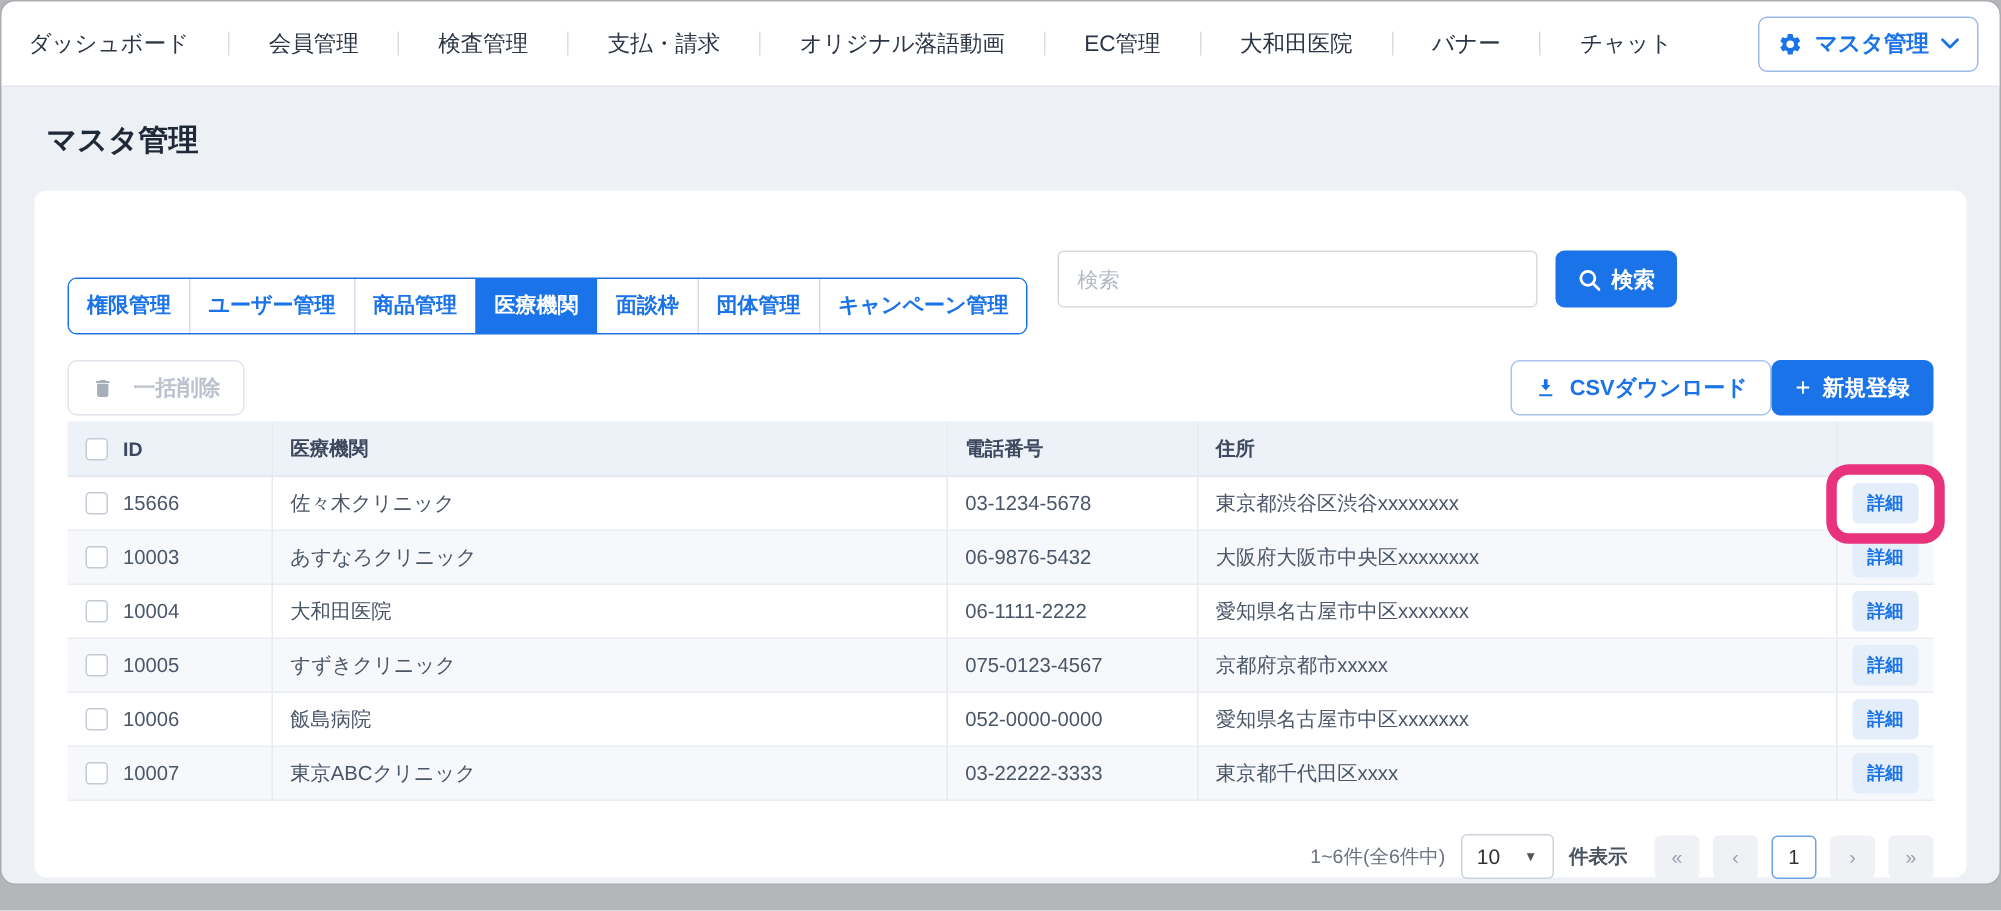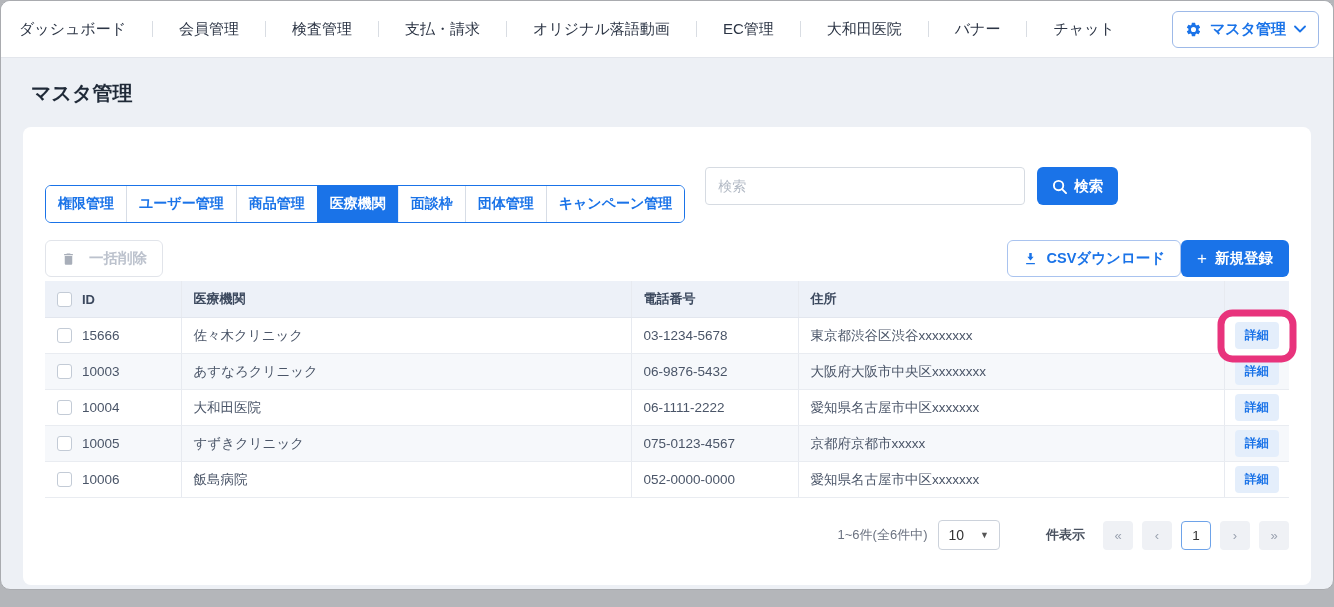--- a/index.html
+++ b/index.html
@@ -130,21 +130,21 @@
   .pager {
     margin-top:22px; display:flex; align-items:center; justify-content:flex-end;
     color:#6b7280; font-size:13px;
   }
   .per-page-select {
     margin:0 10px; display:inline-flex; align-items:center; gap:16px;
     border:1px solid #ccd2db; border-radius:4px; padding:6px 10px;
     font-size:14px; color:#333; cursor:pointer; background:#fff;
   }
   .per-page-select .caret { font-size:9px; color:#555; }
-  .unit-label { color:#4a5260; font-weight:600;margin-left:36px; }
+  .unit-label { color:#4a5260; font-weight:600; }
   .page-btns { display:flex; align-items:center; gap:9px; margin-left:18px; }
   .pg-btn {
     width:30px; height:29px; border:none; border-radius:4px;
     background:#eff1f5; color:#9aa2b0; font-size:13px; cursor:pointer;
     display:grid; place-items:center; font-family:inherit;
   }
   .pg-btn.current {
     background:#fff; border:1px solid #6ea3e9; color:#333; font-size:13.5px;
   }
   .icon-svg { display:block; }
@@ -320,20 +320,32 @@
                 <span class="cell-check">
                   <input type="checkbox" style="">
                   <span>10006</span>
                 </span>
               </td>
             <td>飯島病院</td>
             <td>052-0000-0000</td>
             <td>愛知県名古屋市中区xxxxxxx</td>
             <td class="action-cell"><button class="detail-btn">詳細</button></td>
           </tr>
+          <tr>
+            <td>
+                <span class="cell-check">
+                  <input type="checkbox" style="">
+                  <span>10007</span>
+                </span>
+              </td>
+            <td>東京ABCクリニック</td>
+            <td>03-22222-3333</td>
+            <td>東京都千代田区xxxx</td>
+            <td class="action-cell"><button class="detail-btn">詳細</button></td>
+          </tr>
         </tbody>
       </table>
 
       <div class="pager">
         <span>1~6件(全6件中)</span>
         <span class="per-page-select">
           <span>10</span>
           <span class="caret">▼</span>
         </span>
         <span class="unit-label">件表示</span>

